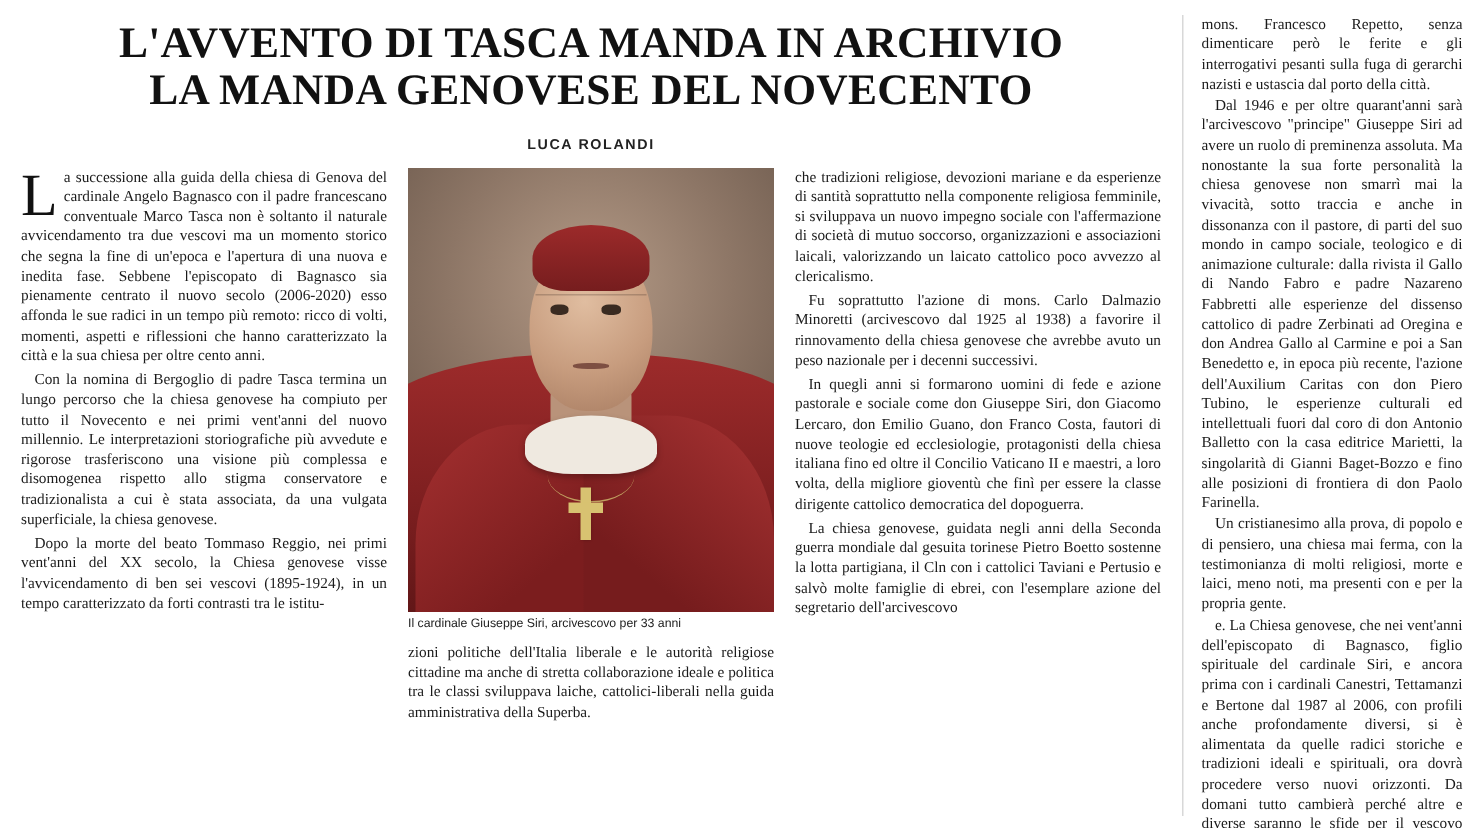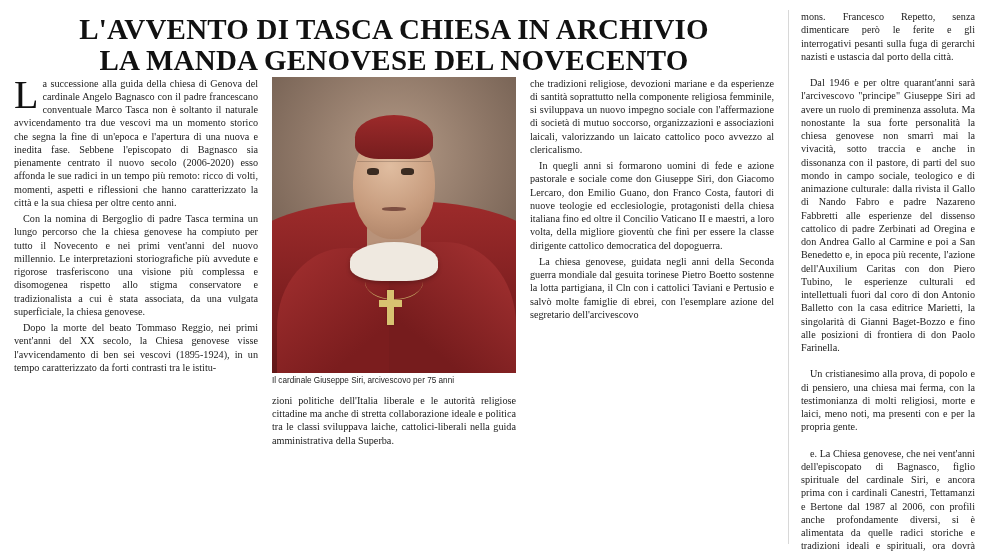--- a/index.html
+++ b/index.html
@@ -254,35 +254,36 @@
     flex-direction: column;
   }
   .rail-col p {
     margin: 0;
     text-indent: 9px;
   }
   .rail-col p.first {
     text-indent: 0;
   }
   .rail-col p + p {
-    margin-top: 13px;
+    margin-top: 1px;
   }
 </style>
 </head>
 <body>
 
 <div class="page">
 
   <div class="left-block">
 
     <h1 class="headline">
-      <span class="line">L'AVVENTO DI TASCA CHIESA IN ARCHIVIO</span>
+      <span class="line">L'AVVENTO DI TASCA MANDA IN ARCHIVIO</span>
       <span class="line">LA MANDA GENOVESE DEL NOVECENTO</span>
     </h1>
 
+    <div class="byline">LUCA ROLANDI</div>
 
     <div class="cols">
 
       <div class="col">
         <p class="first"><span class="dropcap">L</span><span>a successione alla guida della chiesa di Genova del cardinale Angelo Bagnasco con il padre francescano conventuale Marco Tasca non è soltanto il naturale avvicendamento tra due vescovi ma un momento storico che segna la fine di un'epoca e l'apertura di una nuova e inedita fase. Sebbene l'episcopato di Bagnasco sia pienamente centrato il nuovo secolo (2006-2020) esso affonda le sue radici in un tempo più remoto: ricco di volti, momenti, aspetti e riflessioni che hanno caratterizzato la città e la sua chiesa per oltre cento anni.</span></p>
         <p>Con la nomina di Bergoglio di padre Tasca termina un lungo percorso che la chiesa genovese ha compiuto per tutto il Novecento e nei primi vent'anni del nuovo millennio. Le interpretazioni storiografiche più avvedute e rigorose trasferiscono una visione più complessa e disomogenea rispetto allo stigma conservatore e tradizionalista a cui è stata associata, da una vulgata superficiale, la chiesa genovese.</p>
         <p>Dopo la morte del beato Tommaso Reggio, nei primi vent'anni del XX secolo, la Chiesa genovese visse l'avvicendamento di ben sei vescovi (1895-1924), in un tempo caratterizzato da forti contrasti tra le istitu-</p>
       </div>
 
       <div class="col">
@@ -296,27 +297,28 @@
             <div class="ph-collar"></div>
             <div class="ph-head"></div>
             <div class="ph-zuc"></div>
             <div class="ph-specs"></div>
             <div class="ph-eyeL"></div>
             <div class="ph-eyeR"></div>
             <div class="ph-mouth"></div>
             <div class="ph-chain"></div>
             <div class="ph-cross"></div>
           </div>
-          <div class="photo-caption">Il cardinale Giuseppe Siri, arcivescovo per 75 anni</div>
+          <div class="photo-caption">Il cardinale Giuseppe Siri, arcivescovo per 33 anni</div>
         </div>
         <p class="first">zioni politiche dell'Italia liberale e le autorità religiose cittadine ma anche di stretta collaborazione ideale e politica tra le classi sviluppava laiche, cattolici-liberali nella guida amministrativa della Superba.</p>
       </div>
 
       <div class="col">
         <p class="first">che tradizioni religiose, devozioni mariane e da esperienze di santità soprattutto nella componente religiosa femminile, si sviluppava un nuovo impegno sociale con l'affermazione di società di mutuo soccorso, organizzazioni e associazioni laicali, valorizzando un laicato cattolico poco avvezzo al clericalismo.</p>
+        <p>Fu soprattutto l'azione di mons. Carlo Dalmazio Minoretti (arcivescovo dal 1925 al 1938) a favorire il rinnovamento della chiesa genovese che avrebbe avuto un peso nazionale per i decenni successivi.</p>
         <p>In quegli anni si formarono uomini di fede e azione pastorale e sociale come don Giuseppe Siri, don Giacomo Lercaro, don Emilio Guano, don Franco Costa, fautori di nuove teologie ed ecclesiologie, protagonisti della chiesa italiana fino ed oltre il Concilio Vaticano II e maestri, a loro volta, della migliore gioventù che finì per essere la classe dirigente cattolico democratica del dopoguerra.</p>
         <p>La chiesa genovese, guidata negli anni della Seconda guerra mondiale dal gesuita torinese Pietro Boetto sostenne la lotta partigiana, il Cln con i cattolici Taviani e Pertusio e salvò molte famiglie di ebrei, con l'esemplare azione del segretario dell'arcivescovo</p>
       </div>
 
     </div>
   </div>
 
   <div class="right-rail">
     <div class="rail-col">
       <p class="first">mons. Francesco Repetto, senza dimenticare però le ferite e gli interrogativi pesanti sulla fuga di gerarchi nazisti e ustascia dal porto della città.</p>

